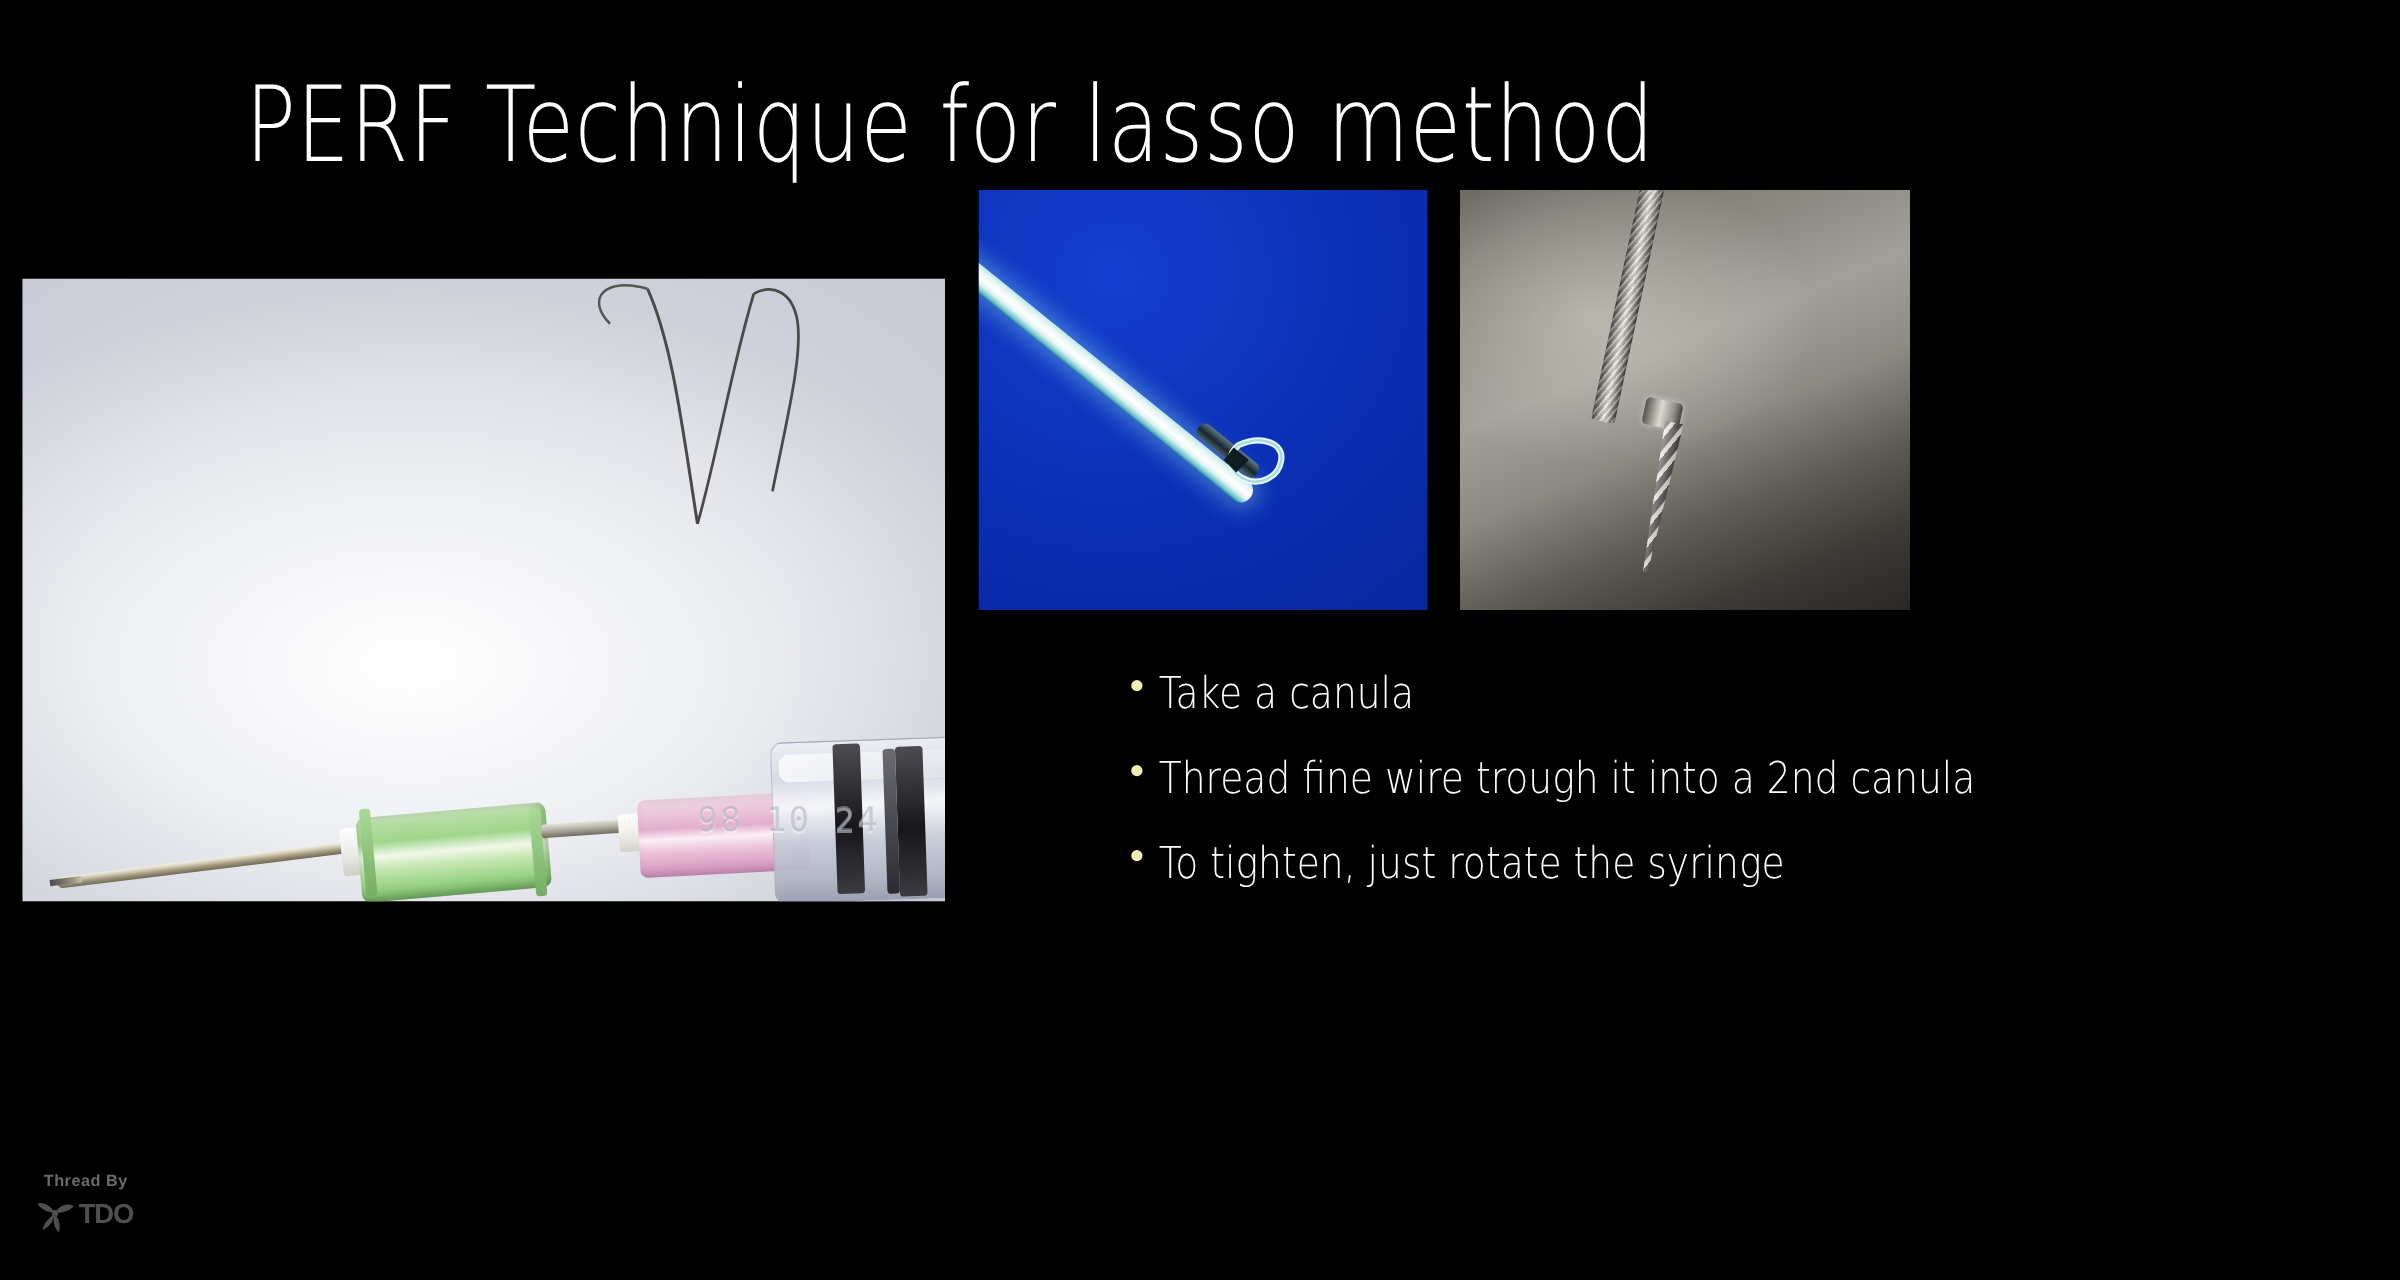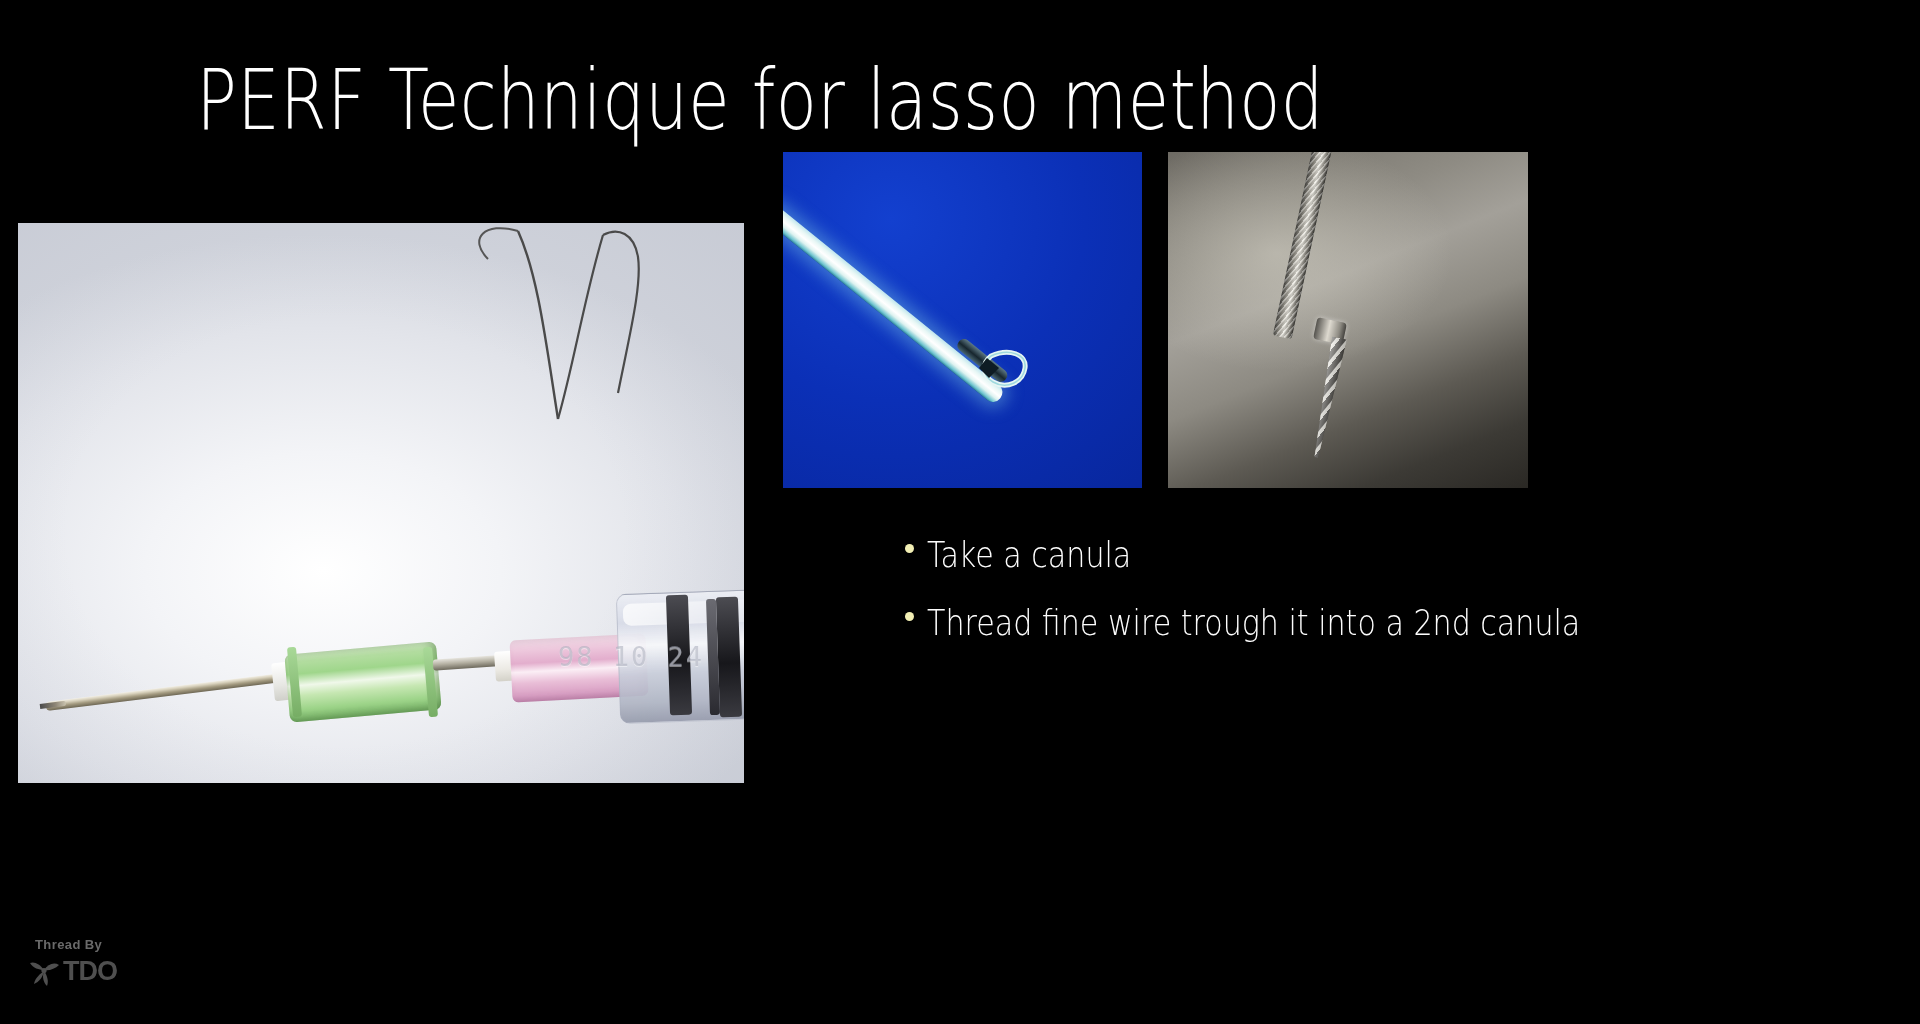--- a/index.html
+++ b/index.html
@@ -48,23 +48,24 @@
   .photo {
     position: absolute;
     overflow: hidden;
   }
 
   
   #photo-syringe {
     left: 18px;
     top: 223px;
     width: 726px;
-    height: 560px;
+    height: 498px;
     background:
       radial-gradient(ellipse 70% 60% at 42% 62%, #ffffff 0%, #f3f4f7 35%, #e2e4ea 72%, #d2d5dd 100%);
+    padding-left: 12px;
   }
   #photo-syringe .vignette {
     position: absolute; inset: 0;
     background: radial-gradient(ellipse 85% 85% at 45% 55%, rgba(255,255,255,0) 45%, rgba(170,175,190,0.30) 100%);
   }
   
   #photo-syringe .needle {
     position: absolute;
     left: 28px;
     top: 479px;
@@ -360,21 +361,21 @@
     margin-left: 7px;
   }
   #tdo-mark {
     display: flex;
     align-items: center;
     margin-top: 4px;
   }
   #tdo-wordmark {
     color: #4f4f4f;
     font-family: "Liberation Sans", sans-serif;
-    font-size: 27px;
+    font-size: 22px;
     font-weight: bold;
     letter-spacing: -1px;
     line-height: 1;
     margin-left: 1px;
   }
 </style>
 </head>
 <body>
 
 <div id="slide">
@@ -437,20 +438,24 @@
       <span class="bullet-dot"></span>
       <span class="bullet-text">Take a canula</span>
     </div>
 
     <div class="bullet-row">
       <span class="bullet-dot"></span>
       <span class="bullet-text">Thread fine wire trough it into a 2nd canula</span>
     </div>
 
 
+    <div class="bullet-row">
+      <span class="bullet-dot"></span>
+      <span class="bullet-text">To tighten, just rotate the syringe</span>
+    </div>
 
   </div>
 
   <div id="tdo-logo">
     <div id="tdo-powered-by">Thread By</div>
     <div id="tdo-mark">
       <svg width="34" height="32" viewBox="0 0 34 32">
         <g fill="#4f4f4f">
           <path d="M16 15 C 12 9, 6 6, 2 8 C 5 13, 11 15, 16 15 Z"></path>
           <path d="M16 15 C 20 9, 26 7, 31 10 C 27 14, 21 16, 16 15 Z"></path>

